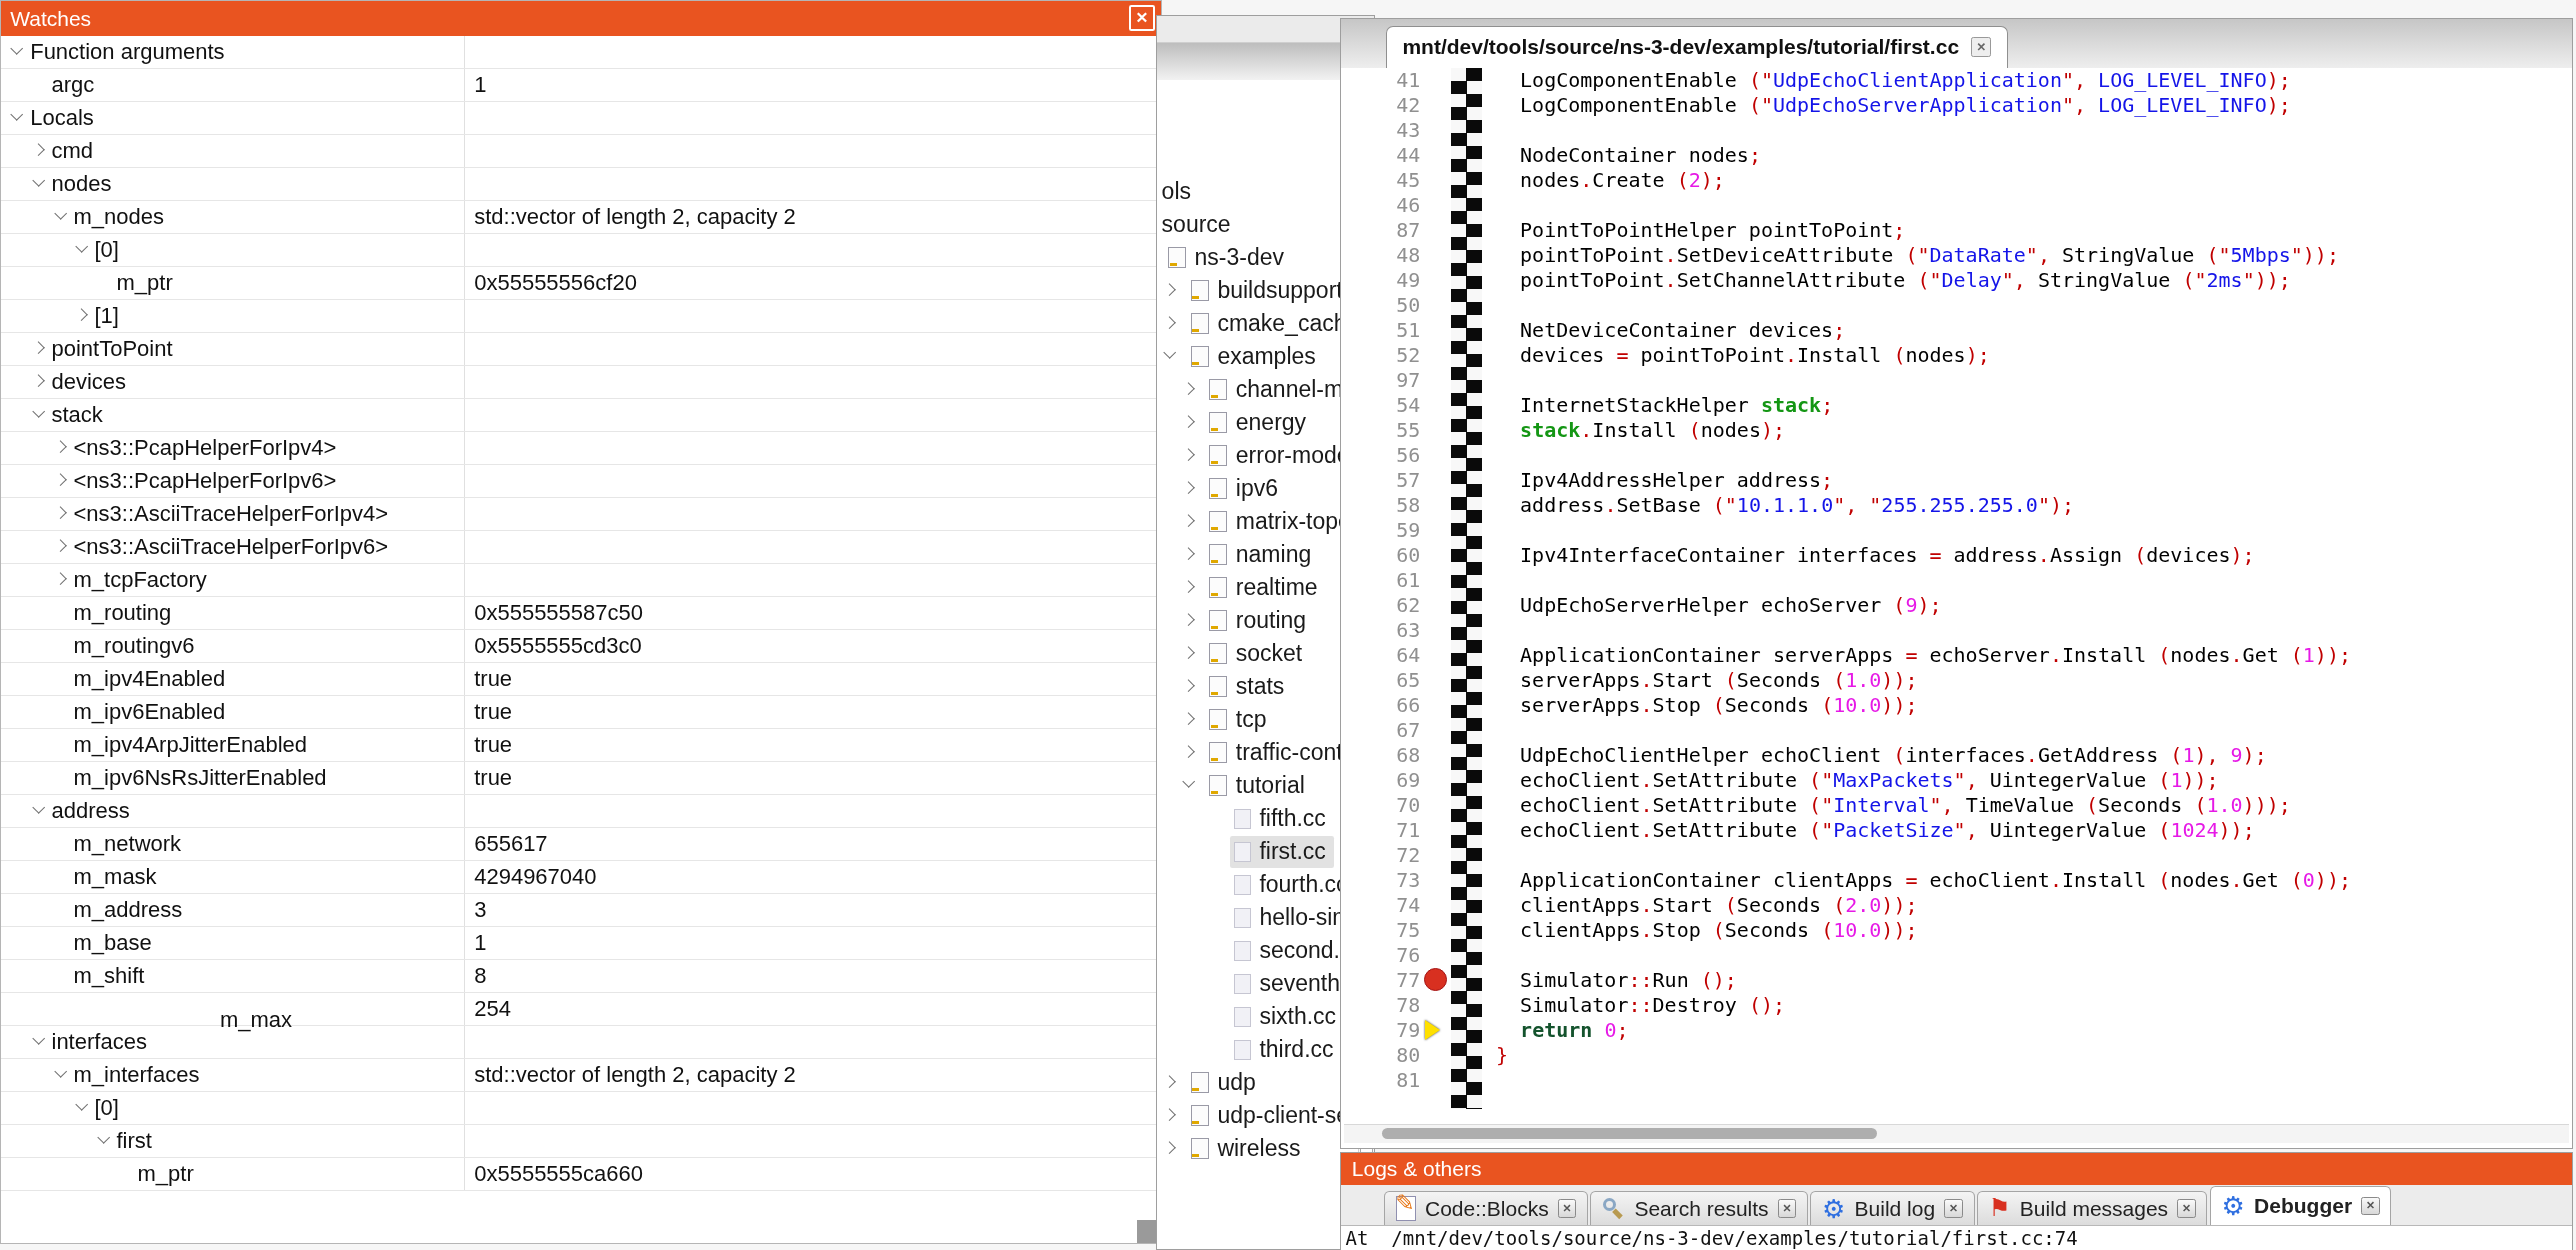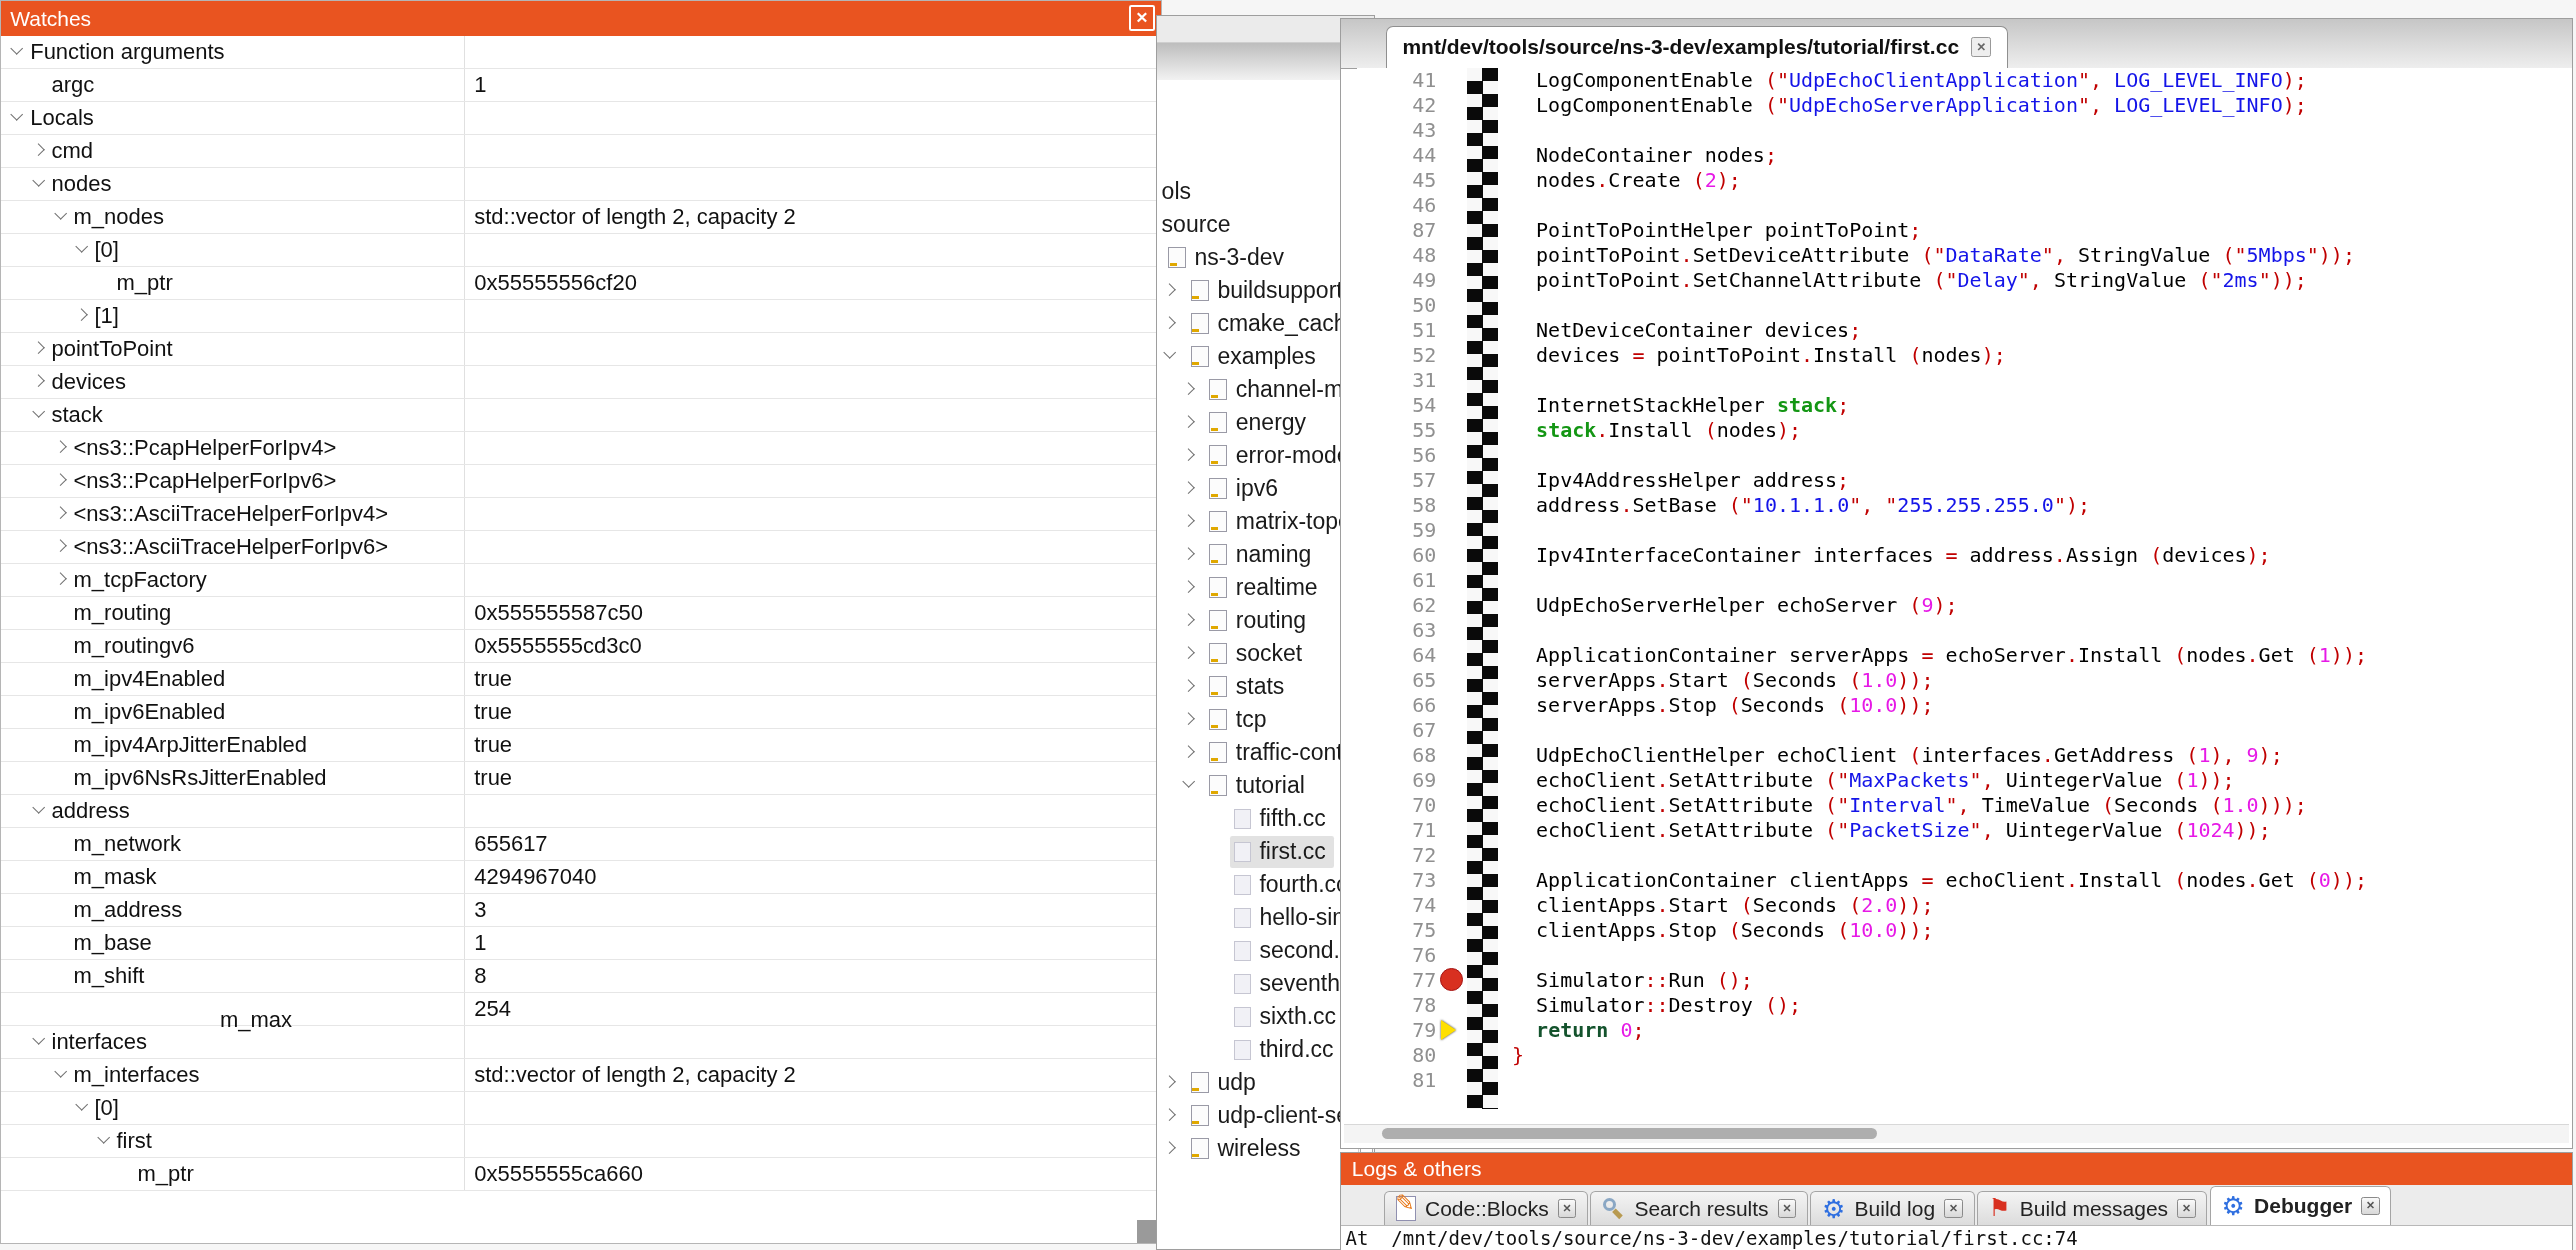--- a/index.html
+++ b/index.html
@@ -32,21 +32,21 @@
   .file-icon{display:inline-block;width:17px;height:20px;border:1.5px solid #c6c6d2;background:#f1f1f6;box-sizing:border-box;flex:0 0 17px;margin-right:8.4px;}
   .sel{background:#e2e2e2;border-radius:2.3px;display:flex;align-items:center;padding:2.3px 7.7px 2.3px 3.8px;margin-left:-3.8px;justify-content:space-between;}
   .t-scroll{position:absolute;top:65px;right:0;width:15.4px;bottom:0;background:#fafafa;border-left:0.8px solid #d0d0d0;}
   .t-thumb{position:absolute;left:1.5px;right:1.5px;top:129px;bottom:6.1px;background:#fff;border:0.8px solid #aaa;border-radius:6.1px;}
 
   
   .editorwin{position:absolute;left:1340px;top:17.7px;width:1233px;height:1131px;background:#fff;border:1.5px solid #9e9e9e;box-sizing:border-box;}
   .e-tabstrip{height:49px;background:linear-gradient(#c6c6c6,#eee);border-bottom:0.8px solid #9e9e9e;position:relative;}
   .e-tab{position:absolute;left:45px;bottom:0;height:41px;background:#fff;border:0.8px solid #8f8f8f;border-bottom:none;border-radius:7px 7px 0 0;display:flex;align-items:center;gap:12.3px;padding:0 15.4px;font-size:21px;font-weight:bold;color:#111;}
   .e-close{width:20px;height:20px;border:1.5px solid #999;border-radius:2.3px;background:#eee;color:#666;display:flex;align-items:center;justify-content:center;font-size:11.5px;font-weight:bold;box-sizing:border-box;}
-  .e-code{position:absolute;top:49px;left:16px;right:0;height:1041px;overflow:hidden;background:#fff;}
+  .e-code{position:absolute;top:49px;left:0;right:0;height:1041px;overflow:hidden;background:#fff;}
   .checker{position:absolute;left:110px;top:0;width:31px;height:100%;background:conic-gradient(#0a0a0a 25%,#f8f8f8 0 50%,#0a0a0a 0 75%,#f8f8f8 0);background-size:31px 26px;}
   .cl{height:25px;display:flex;align-items:center;position:relative;}
   .ln{width:104px;flex:0 0 104px;text-align:right;padding-right:24.6px;box-sizing:border-box;font-family:"DejaVu Sans Mono",monospace;font-size:20px;color:#909090;}
   .ct{font-family:"DejaVu Sans Mono",monospace;font-size:20px;white-space:pre;margin-left:51px;}
   .tk-t{color:#000}.tk-p{color:#c00000}.tk-q{color:#c00000}.tk-s{color:#1414e8}
   .tk-n{color:#e619e6}.tk-k{color:#14532d;font-weight:bold}.tk-g{color:#149614;font-weight:bold}
   .mk-bp{position:absolute;left:83px;top:0.8px;width:23px;height:23px;border-radius:50%;background:#d83020;border:1.5px solid #a51414;box-sizing:border-box;}
   .mk-ar{position:absolute;left:84px;top:2.3px;width:0;height:0;border-top:10px solid transparent;border-bottom:10px solid transparent;border-left:15.4px solid #ffe000;filter:drop-shadow(0 0 1.2px #333);}
   .e-hscroll{position:absolute;left:3.1px;right:3.1px;bottom:4.6px;height:18.4px;background:#f4f4f4;border-top:0.8px solid #d8d8d8;}
   .e-hthumb{position:absolute;left:38px;width:495px;top:3.1px;height:11.5px;border-radius:6.1px;background:#aeaeae;}
@@ -531,21 +531,21 @@
         </div>
         <div class="cl">
           <span class="ln">51</span>
           <span class="ct"><span class="tk-t">  NetDeviceContainer devices</span><span class="tk-p">;</span></span>
         </div>
         <div class="cl">
           <span class="ln">52</span>
           <span class="ct"><span class="tk-t">  devices </span><span class="tk-p">=</span><span class="tk-t"> pointToPoint</span><span class="tk-p">.</span><span class="tk-t">Install </span><span class="tk-p">(</span><span class="tk-t">nodes</span><span class="tk-p">);</span></span>
         </div>
         <div class="cl">
-          <span class="ln">31</span>
+          <span class="ln">97</span>
           <span class="ct"></span>
         </div>
         <div class="cl">
           <span class="ln">54</span>
           <span class="ct"><span class="tk-t">  InternetStackHelper </span><span class="tk-g">stack</span><span class="tk-p">;</span></span>
         </div>
         <div class="cl">
           <span class="ln">55</span>
           <span class="ct"><span class="tk-t">  </span><span class="tk-g">stack</span><span class="tk-p">.</span><span class="tk-t">Install </span><span class="tk-p">(</span><span class="tk-t">nodes</span><span class="tk-p">);</span></span>
         </div>

